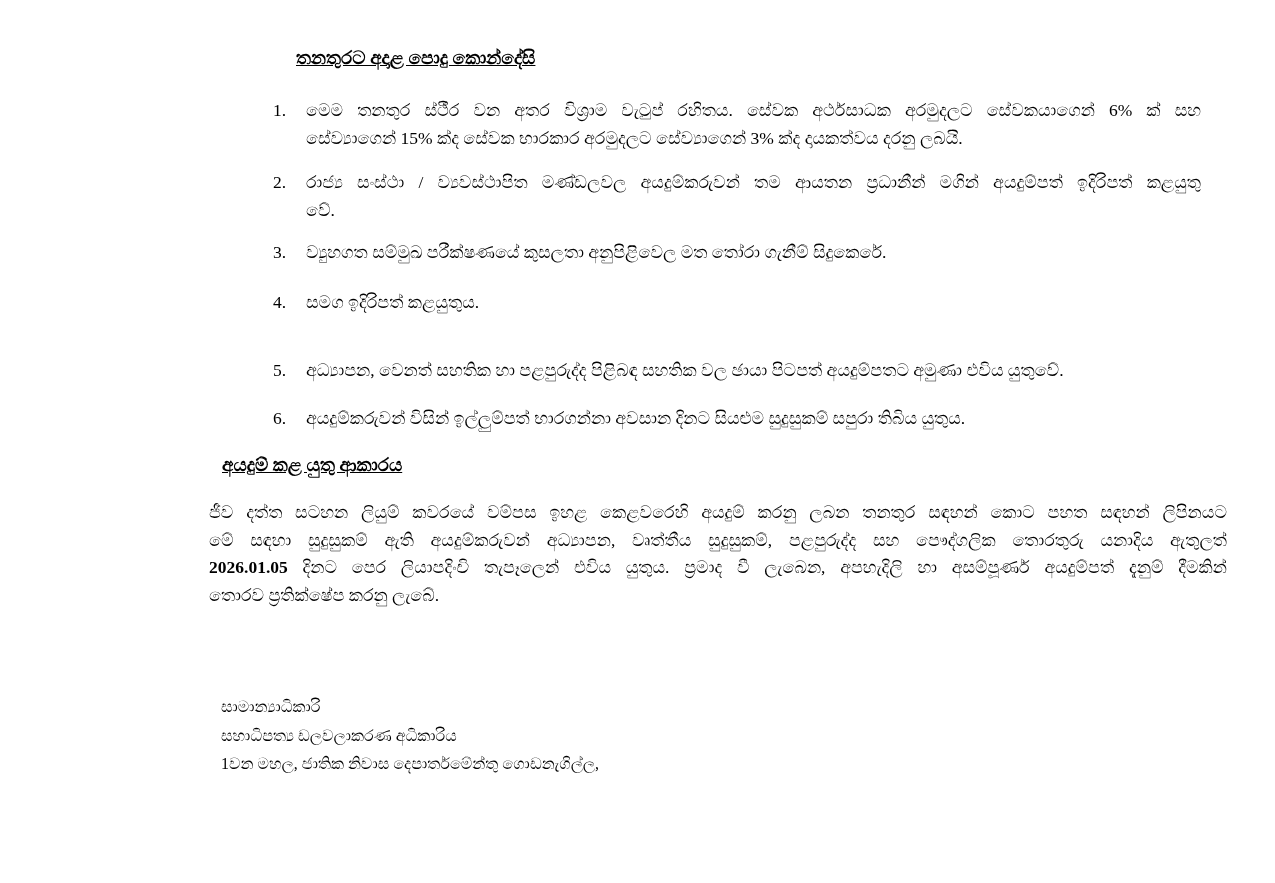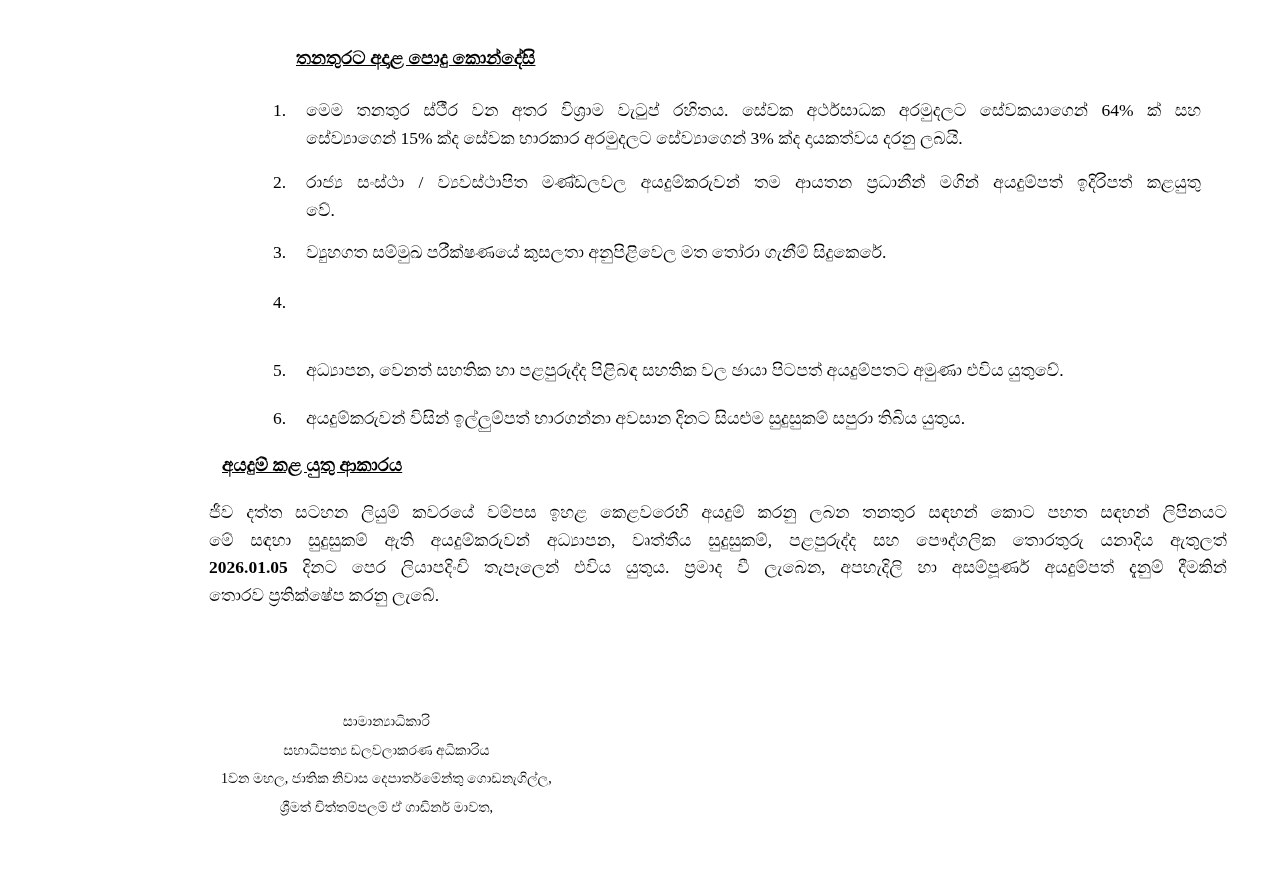--- a/index.html
+++ b/index.html
@@ -48,37 +48,36 @@
     top: 499px;
     width: 1018px;
     font-size: 17.5px;
     line-height: 27.5px;
   }
   .deadline { font-weight: bold; }
 
   .signature {
     position: absolute;
     left: 185px;
-    top: 708px;
-    font-size: 14px;
+    top: 693px;
+    font-size: 16px;
     line-height: 28.5px;
-    text-align: center;
   }
 </style>
 </head>
 <body>
 
 <div class="page">
 
   <div class="heading" id="heading-conditions">තනතුරට අදාළ පොදු කොන්දේසි</div>
 
   <div class="list-item i1">
     <div class="num">1.</div>
     <div class="itext">
-      <div class="just">මෙම තනතුර ස්ථීර වන අතර විශ්‍රාම වැටුප් රහිතය. සේවක අර්ථසාධක අරමුදලට සේවකයාගෙන් 64% ක් සහ</div>
+      <div class="just">මෙම තනතුර ස්ථීර වන අතර විශ්‍රාම වැටුප් රහිතය. සේවක අර්ථසාධක අරමුදලට සේවකයාගෙන් 6% ක් සහ</div>
       <div>සේව්‍යාගෙන් 15% ක්ද සේවක භාරකාර අරමුදලට සේව්‍යාගෙන් 3% ක්ද දායකත්වය දරනු ලබයි.</div>
     </div>
   </div>
 
   <div class="list-item i2">
     <div class="num">2.</div>
     <div class="itext">
       <div class="just">රාජ්‍ය සංස්ථා / ව්‍යවස්ථාපිත මණ්ඩලවල අයදුම්කරුවන් තම ආයතන ප්‍රධානීන් මගින් අයදුම්පත් ඉදිරිපත් කළයුතු</div>
       <div>වේ.</div>
     </div>
@@ -87,20 +86,21 @@
   <div class="list-item i3">
     <div class="num">3.</div>
     <div class="itext">
       <div>ව්‍යුහගත සම්මුඛ පරීක්ෂණයේ කුසලතා අනුපිළිවෙල මත තෝරා ගැනීම් සිදුකෙරේ.</div>
     </div>
   </div>
 
   <div class="list-item i4">
     <div class="num">4.</div>
     <div class="itext">
+      <div>සමග ඉදිරිපත් කළයුතුය.</div>
     </div>
   </div>
 
   <div class="list-item i5">
     <div class="num">5.</div>
     <div class="itext">
       <div>අධ්‍යාපන, වෙනත් සහතික හා පළපුරුද්ද පිළිබඳ සහතික වල ඡායා පිටපත් අයදුම්පතට අමුණා එවිය යුතුවේ.</div>
     </div>
   </div>
 
@@ -117,16 +117,15 @@
     <div class="just">ජීව දත්ත සටහන ලියුම් කවරයේ වම්පස ඉහළ කෙළවරෙහි අයදුම් කරනු ලබන තනතුර සඳහන් කොට පහත සඳහන් ලිපිනයට</div>
     <div class="just">මේ සඳහා සුදුසුකම් ඇති අයදුම්කරුවන් අධ්‍යාපන, වෘත්තීය සුදුසුකම්, පළපුරුද්ද සහ පෞද්ගලික තොරතුරු යනාදිය ඇතුලත්</div>
     <div class="just"><span class="deadline">2026.01.05</span><span> දිනට පෙර ලියාපදිංචි තැපෑලෙන් එවිය යුතුය. ප්‍රමාද වී ලැබෙන, අපහැදිලි හා අසම්පූර්ණ අයදුම්පත් දැනුම් දීමකින්</span></div>
     <div>තොරව ප්‍රතික්ෂේප කරනු ලැබේ.</div>
   </div>
 
   <div class="signature">
     <div>සාමාන්‍යාධිකාරි</div>
     <div>සහාධිපත්‍ය ඩලවලාකරණ අධිකාරිය</div>
     <div>1වන මහල, ජාතික නිවාස දෙපාර්තමේන්තු ගොඩනැගිල්ල,</div>
-    <div>ශ්‍රීමත් චිත්තම්පලම් ඒ ගාඩිනර් මාවත,</div>
   </div>
 
 </div>
 
 </body></html>

